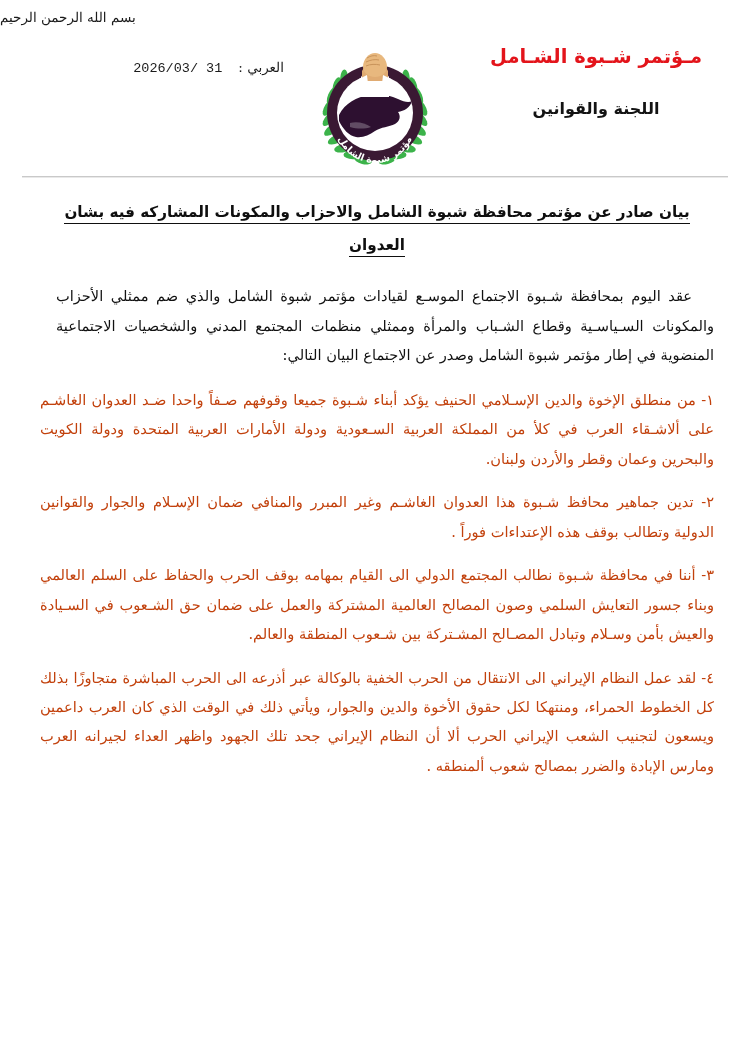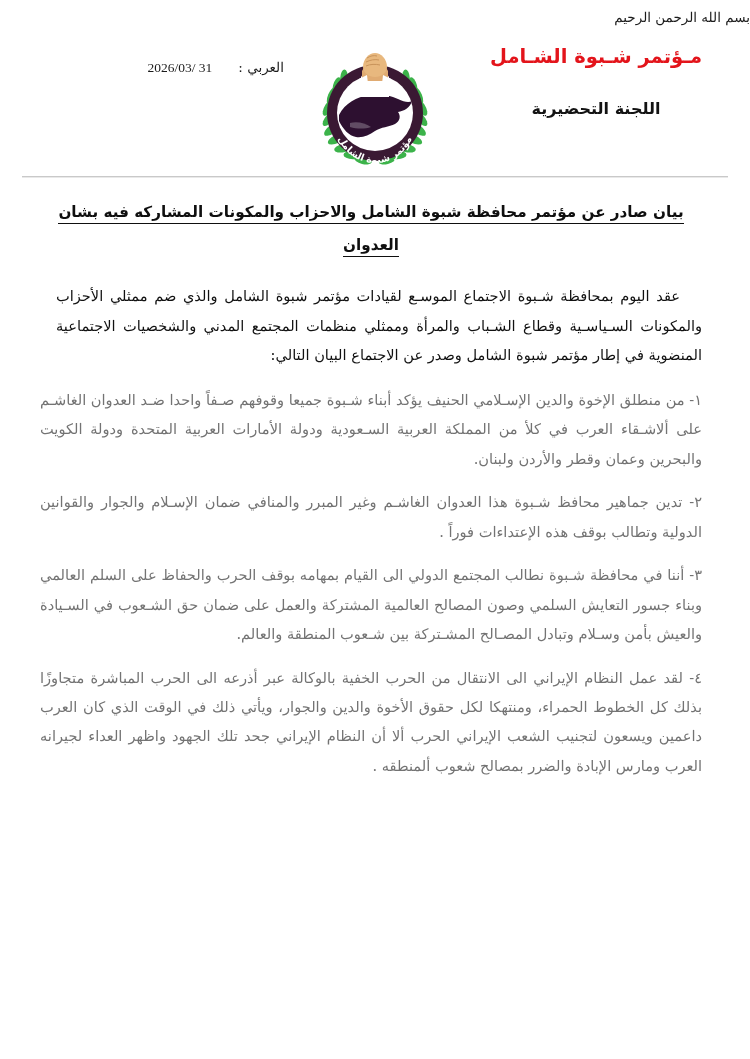--- a/index.html
+++ b/index.html
@@ -22,21 +22,21 @@
     width: 750px;
     height: 1059px;
     position: relative;
     background: #fff;
     padding: 0;
   }
 
   
   .basmala {
     width: 100%;
-    text-align: right;
+    text-align: left;
     font-family: "DejaVu Serif", "Liberation Serif", serif;
     font-size: 13.5px;
     color: #1b1b1b;
     padding-top: 9px;
     letter-spacing: 0;
     line-height: 1.3;
   }
 
   
   .letterhead {
@@ -94,22 +94,22 @@
     flex: 1 1 auto;
     margin-right: 6px;
     border-bottom: 1px solid #8d8d8d;
     height: 1px;
     position: relative;
     top: -3px;
     min-width: 110px;
   }
   .meta-value {
     flex: 0 0 auto;
-    margin-right: 26px;
-    font-family: Liberation Serif, serif;
+    margin-right: 16px;
+    font-family: Liberation Mono, monospace;
     font-size: 13.5px;
     direction: ltr;
     unicode-bidi: embed;
   }
 
   
   .logo-wrap {
     position: absolute;
     top: 8px;
     left: 50%;
@@ -136,21 +136,21 @@
     height: 1px;
     background: #e9e9e9;
   }
 
   
   .content {
     position: absolute;
     top: 196px;
     right: 0;
     left: 0;
-    padding: 0 48px 0 40px;
+    padding: 0 36px 0 40px;
     direction: rtl;
     text-align: justify;
   }
 
   .doc-heading {
     text-align: center;
     font-family: "DejaVu Sans", "Liberation Sans", sans-serif;
     font-weight: bold;
     font-size: 15.2px;
     line-height: 2.15;
@@ -172,41 +172,41 @@
     margin: 0 0 15px 16px;
     text-align: justify;
     text-justify: inter-word;
   }
   .para.intro { text-indent: 22px; }
 
   .item {
     font-family: "DejaVu Serif", "Liberation Serif", serif;
     font-size: 14.6px;
     line-height: 2.02;
-    color: #737373;
+    color: #c2410c;
     margin: 0 0 14px 0;
     text-align: justify;
     text-justify: inter-word;
   }
   .item .num {
     font-family: "DejaVu Serif", "Liberation Serif", serif;
   }
 </style>
 </head>
 <body>
 
 <div class="page">
 
   <div class="basmala">بسم الله الرحمن الرحيم</div>
 
   <div class="letterhead">
 
     <div class="lh-title">
       <div class="conf-title">مـؤتمر شـبوة الشـامل</div>
-      <div class="conf-sub">اللجنة التحضيرية</div>
+      <div class="conf-sub">اللجنة والقوانين</div>
     </div>
 
     <div class="logo-wrap">
       <svg viewBox="0 0 140 140" width="140" height="140" aria-hidden="true">
         <defs>
           <clipPath id="innerClip">
               <circle cx="70" cy="76" r="38"></circle>
             </clipPath>
         </defs>
 

